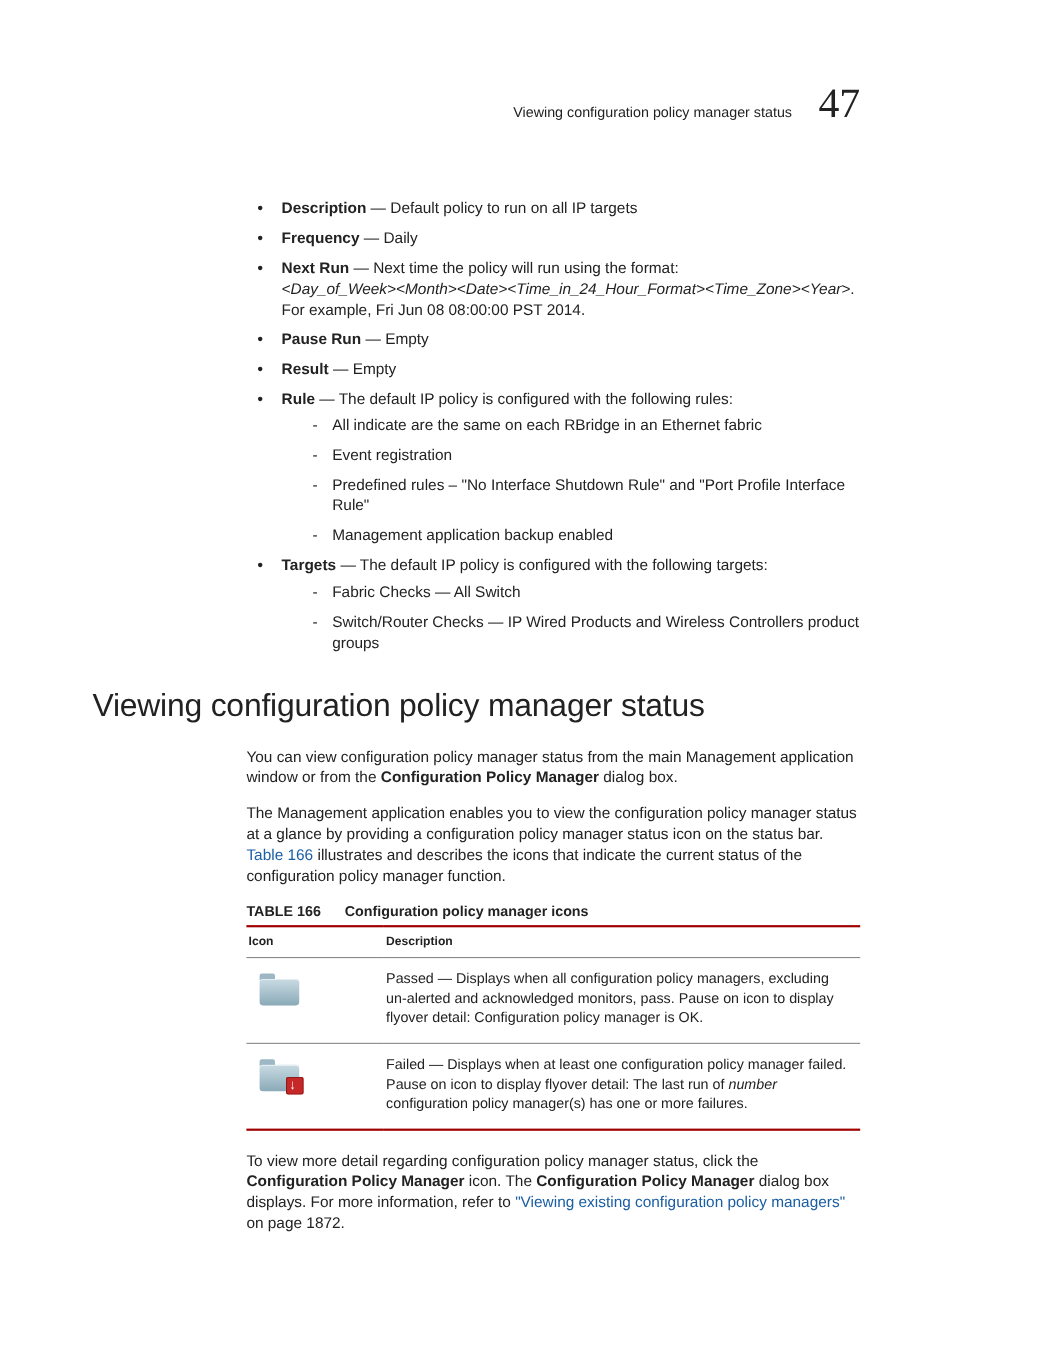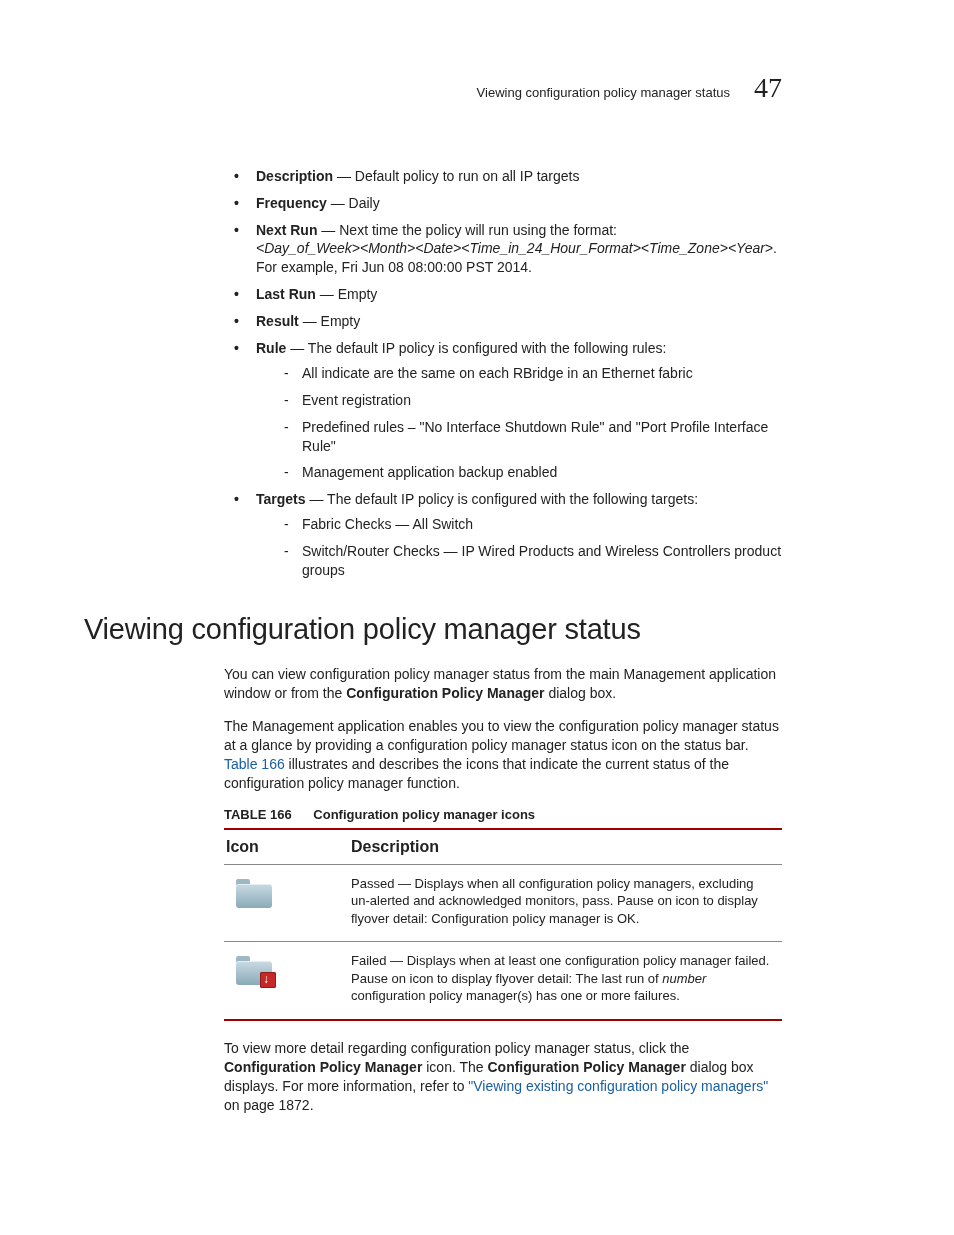--- a/index.html
+++ b/index.html
@@ -22,21 +22,21 @@
     display: flex;
     justify-content: flex-end;
     align-items: baseline;
     gap: 24px;
     margin-bottom: 60px;
   }
   .running-head .rh-text {
     font-size: 13px;
   }
   .running-head .rh-num {
-    font-size: 28px;
+    font-size: 38px;
     font-weight: 400;
     font-family: Georgia, 'Times New Roman', serif;
   }
   ul.top-bullets {
     list-style: none;
     margin: 0 0 30px 150px;
     padding: 0;
   }
   ul.top-bullets > li {
     position: relative;
@@ -95,21 +95,21 @@
     margin-left: 18px;
     font-size: 13px;
   }
   table.icons {
     border-collapse: collapse;
     margin-left: 140px;
     width: calc(100% - 140px);
   }
   table.icons th {
     text-align: left;
-    font-size: 16px;
+    font-size: 11px;
     font-weight: bold;
     padding: 6px 8px 6px 2px;
     border-top: 2px solid #a00000;
     border-bottom: 1px solid #888;
   }
   table.icons td {
     vertical-align: top;
     font-size: 13px;
     padding: 10px 8px 14px 2px;
     border-bottom: 1px solid #888;
@@ -172,21 +172,21 @@
       <span class="term">Description</span><span> — Default policy to run on all IP targets</span>
     </li>
     <li>
       <span class="term">Frequency</span><span> — Daily</span>
     </li>
     <li>
       <span class="term">Next Run</span><span> — Next time the policy will run using the format: </span><br>
       <span class="ital">&lt;Day_of_Week&gt;&lt;Month&gt;&lt;Date&gt;&lt;Time_in_24_Hour_Format&gt;&lt;Time_Zone&gt;&lt;Year&gt;</span><span>. For example, Fri Jun 08 08:00:00 PST 2014.</span>
     </li>
     <li>
-      <span class="term">Last Run</span><span> — Empty</span>
+      <span class="term">Pause Run</span><span> — Empty</span>
     </li>
     <li>
       <span class="term">Result</span><span> — Empty</span>
     </li>
     <li>
       <span class="term">Rule</span><span> — The default IP policy is configured with the following rules:</span>
       <ul class="dash">
         <li>All indicate are the same on each RBridge in an Ethernet fabric</li>
         <li>Event registration</li>
         <li>Predefined rules – "No Interface Shutdown Rule" and "Port Profile Interface Rule"</li>

